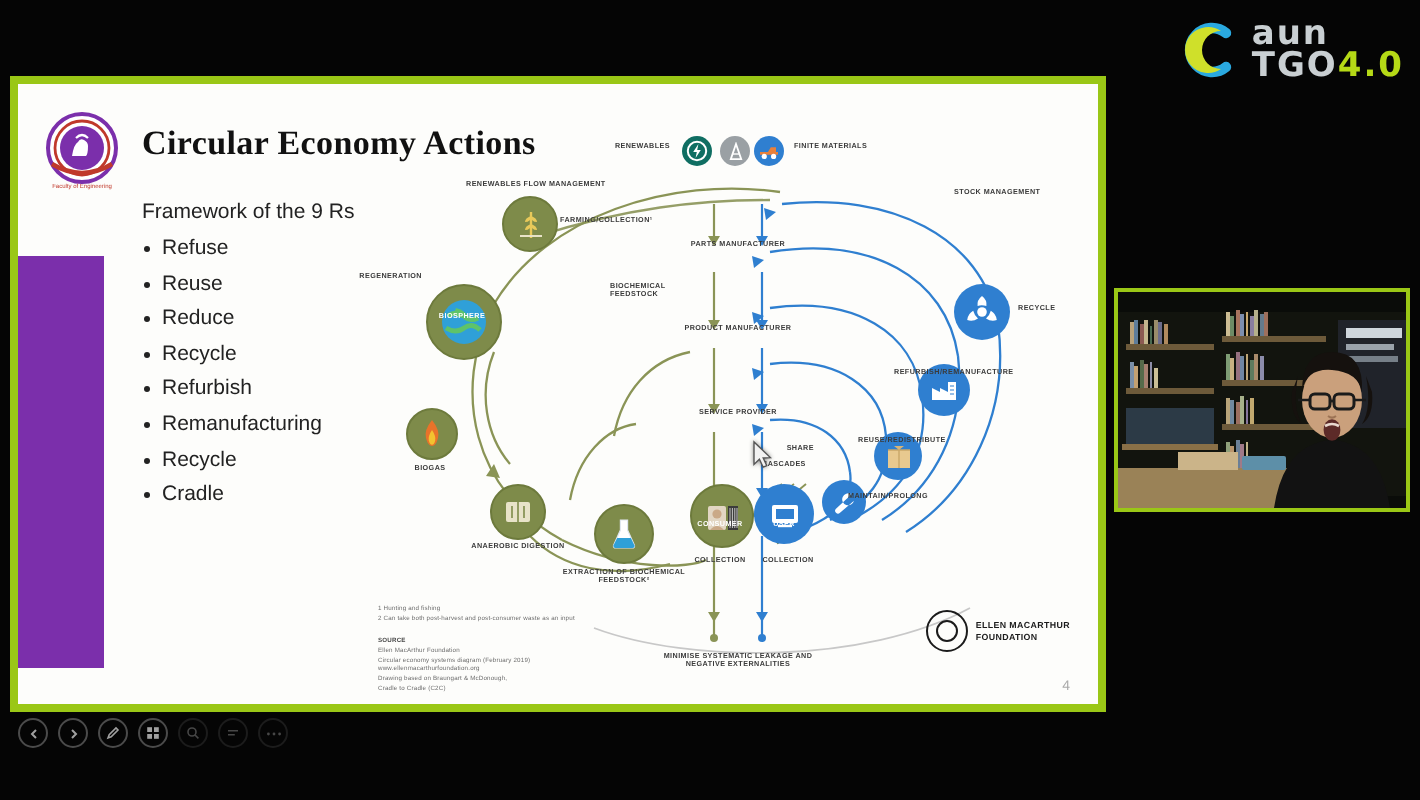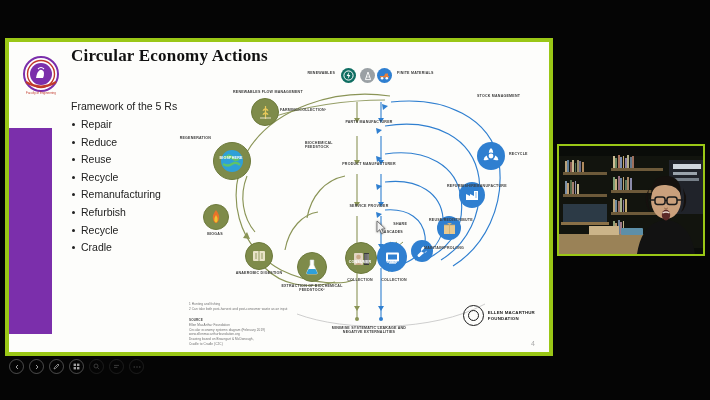--- a/index.html
+++ b/index.html
@@ -14,21 +14,21 @@
   .brand-l2{font-size:17px;font-weight:700;color:#c9cfd2;letter-spacing:1px;font-family:"DejaVu Sans",sans-serif;}
   .brand-l2 b{color:#b5d916;}
 
   
   .slide-frame{position:absolute;left:5px;top:38px;width:548px;height:318px;background:#9ac716;padding:4px;box-sizing:border-box;}
   .slide{position:relative;width:100%;height:100%;background:#fdfdfb;overflow:hidden;}
 
   .purple-band{position:absolute;left:0;top:86px;width:43px;bottom:18px;background:#7b2fab;}
   .uni-logo{position:absolute;left:8px;top:10px;width:48px;height:48px;}
 
-  .slide-title{position:absolute;left:62px;top:4px;font-family:"Liberation Serif",serif;font-weight:700;font-size:17px;color:#111;letter-spacing:.2px;}
+  .slide-title{position:absolute;left:62px;top:20px;font-family:"Liberation Serif",serif;font-weight:700;font-size:17px;color:#111;letter-spacing:.2px;}
 
   .rs-wrap{position:absolute;left:62px;top:58px;width:120px;}
   .rs-head{font-size:10.5px;color:#222;margin-bottom:6px;}
   .rs-list{list-style:none;margin:0;padding:0;}
   .rs-list li{font-size:10.5px;color:#222;margin:0 0 5.6px 10px;position:relative;}
   .rs-list li::before{content:"";position:absolute;left:-9px;top:5px;width:3px;height:3px;background:#222;border-radius:50%;}
 
   
   .diagram{position:absolute;left:176px;top:14px;width:360px;height:286px;}
   .diagram svg{display:block;}
@@ -70,20 +70,32 @@
   .shelfwood{position:absolute;background:#6d5a3a;}
   .books{position:absolute;display:flex;align-items:flex-end;gap:.6px;overflow:hidden;}
   .books i{display:block;width:1.8px;}
   .person{position:absolute;right:6px;bottom:0;width:62px;height:88px;}
 </style>
 </head>
 <body>
 
 <div class="screen">
 
+  <div class="brand">
+    <div class="brand-mark">
+      <svg width="34" height="34" viewBox="0 0 34 34">
+        <path d="M27 8.5 A11 11 0 1 0 27 25.5" fill="none" stroke="#2aa9e0" stroke-width="5.2" stroke-linecap="round"></path>
+        <path d="M24.5 7.5 A11.5 11.5 0 1 0 24.5 26.5 A9.2 9.2 0 1 1 24.5 7.5 Z" fill="#cfe02a"></path>
+      </svg>
+    </div>
+    <div class="brand-text">
+      <span class="brand-l1">aun</span>
+      <span class="brand-l2"><span>TGO</span><b>4.0</b></span>
+    </div>
+  </div>
 
   <div class="slide-frame">
     <div class="slide">
 
       <div class="purple-band"></div>
 
       <div class="uni-logo">
         <svg width="48" height="48" viewBox="0 0 48 48">
           <circle cx="24" cy="22" r="17" fill="#ffffff" stroke="#7b2fab" stroke-width="2"></circle>
           <circle cx="24" cy="22" r="13.5" fill="#ffffff" stroke="#c0392b" stroke-width="1.4"></circle>
@@ -91,28 +103,28 @@
           <path d="M19 26 q1-6 3-7 q1-2 3-1 q2 1 2 3 q0 4 -1 5 z" fill="#fff"></path>
           <path d="M21 17 q3-3 6 0" fill="none" stroke="#fff" stroke-width="1.1"></path>
           <path d="M9 30 q15 9 30 0" fill="none" stroke="#c0392b" stroke-width="2.2"></path>
           <text x="24" y="42" font-size="3" fill="#c0392b" text-anchor="middle" font-family="Liberation Sans, sans-serif">Faculty of Engineering</text>
         </svg>
       </div>
 
       <div class="slide-title">Circular Economy Actions</div>
 
       <div class="rs-wrap">
-        <div class="rs-head">Framework of the 5 Rs</div>
+        <div class="rs-head">Framework of the 9 Rs</div>
         <ul class="rs-list">
-          <li>Repair</li>
+          <li>Refuse</li>
+          <li>Reuse</li>
           <li>Reduce</li>
-          <li>Reuse</li>
           <li>Recycle</li>
+          <li>Refurbish</li>
           <li>Remanufacturing</li>
-          <li>Refurbish</li>
           <li>Recycle</li>
           <li>Cradle</li>
         </ul>
       </div>
 
       <div class="diagram">
 
         <svg width="360" height="286" viewBox="0 0 360 286">
 
           <g stroke="#8a9456" stroke-width="1.1" fill="none">

